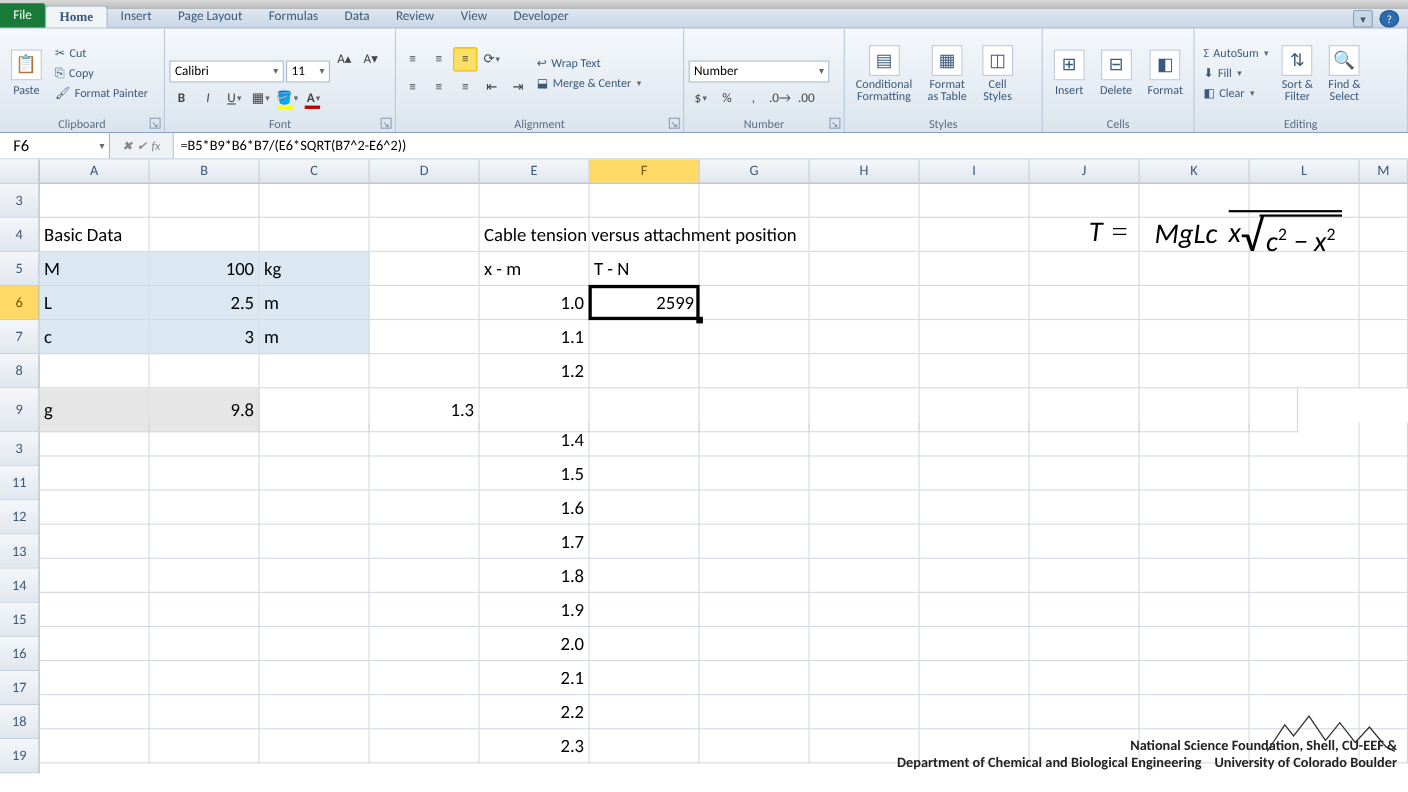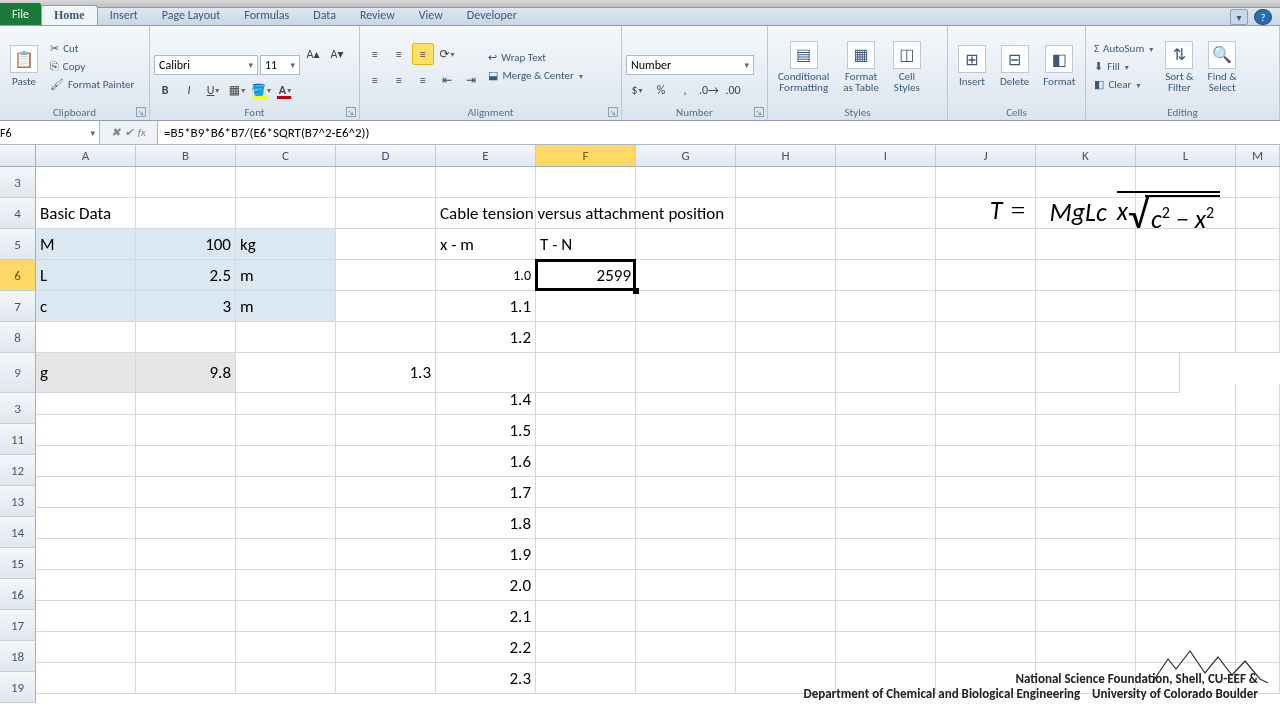--- a/index.html
+++ b/index.html
@@ -29,21 +29,21 @@
 .row { display: flex; gap: 2px; align-items: center; }
 .mini-btn { width: 22px; height: 22px; border: 1px solid transparent; display:flex; align-items:center; justify-content:center; font-size:12px; color: #444; border-radius:2px;}
 .mini-btn.hl { background:#ffe066; border-color:#e6b800;}
 .drop { font-size: 8px; color:#666; padding-left:1px;}
 .lbl-line { display: flex; align-items: center; gap: 4px; font-size: 11px; color:#3b5a7a; padding:2px 4px; white-space:nowrap;}
 .sel { height: 20px; border: 1px solid #a9b8ca; background: #fff; font-size: 12px; padding: 1px 18px 1px 4px; position: relative; display:flex; align-items:center;margin-top:22px;}
 .sel::after { content:'▾'; position:absolute; right:4px; font-size:9px; color:#666;}
 
 
 .formula-bar { height: 24px; background: #e9eef4; border-bottom: 1px solid #a9b8ca; display: flex; align-items: stretch; }
-.name-box { width: 100px; border-right: 1px solid #a9b8ca; background: #fff; display: flex; align-items: center; padding: 0 0; font-size: 12px; position:relative;}
+.name-box { width: 100px; border-right: 1px solid #a9b8ca; background: #fff; display: flex; align-items: center; padding: 0 12px; font-size: 15px; position:relative;}
 .name-box::after{content:'▾'; position:absolute; right:4px; font-size:9px; color:#666;}
 .fx-btns { width: 58px; display: flex; align-items: center; justify-content: center; gap:4px; border-right:1px solid #a9b8ca; background:#eef2f7;}
 .fx-btn{font-size:11px;color:#888;font-style:italic;}
 .formula-input { flex: 1; background: #fff; display: flex; align-items: center; padding: 0 6px; font-size: 13px; }
 
 
 .grid-wrap { position: relative; }
 .col-headers { display: flex; height: 22px; background: linear-gradient(#f4f6f9,#e1e7ef); border-bottom:1px solid #9fb0c4;}
 .corner { width: 36px; border-right: 1px solid #9fb0c4; background: linear-gradient(#f4f6f9,#e1e7ef);}
 .col-h { border-right: 1px solid #c3cedb; display:flex; align-items:center; justify-content:center; font-size:13px; color:#3b5a7a;}
@@ -68,21 +68,21 @@
 
 .formula-img { position:absolute; top: 24px; right: 60px; font-family: 'Times New Roman', serif; font-size: 26px; font-style: italic; z-index:3; }
 .formula-img .frac { display:inline-flex; flex-direction:row; align-items:center; vertical-align:middle;}
 .formula-img .num { padding: 0 10px 2px;}
 .formula-img .den { border-top: 2px solid #000; padding-top:2px; display:flex; align-items:flex-start;}
 .formula-img .sqrt-sym { font-size: 40px; font-style:normal; line-height:0.7; position:relative; top:6px;}
 .formula-img .sqrt-bar { border-top:2px solid #000; padding: 6px 6px 0; margin-left:-3px;}
 .formula-img sup { font-size: 16px; font-style:normal;}
 
 
-.footer-credit { position:absolute; bottom: 2px; right: 22px; text-align:right; z-index:4;}
+.footer-credit { position:absolute; bottom: 2px; right: 10px; text-align:right; z-index:4;}
 .footer-credit .line { font-size: 13px; font-weight:bold; color:#222;}
 .mtn { position:absolute; bottom: 18px; right:10px; width:120px; height:40px; }
 .mtn svg { width:100%; height:100%;}
 
 
 .w-a{width:100px}.w-b{width:100px}.w-c{width:100px}.w-d{width:100px}.w-e{width:100px}.w-f{width:100px}.w-g{width:100px}.w-h{width:100px}.w-i{width:100px}.w-j{width:100px}.w-k{width:100px}.w-l{width:100px}.w-m{width:44px}
 
 .sup-ms2 { font-size:15px;}
 .sup-ms2 sup{font-size:10px;}
 </style>
@@ -388,21 +388,21 @@
           <div class="cell w-k"></div>
           <div class="cell w-l"></div>
           <div class="cell w-m"></div>
         </div>
 
       <div class="cell-row">
           <div class="cell w-a hlblue" style="font-size:17px">L</div>
           <div class="cell w-b hlblue right" style="font-size:17px">2.5</div>
           <div class="cell w-c hlblue" style="font-size:17px">m</div>
           <div class="cell w-d"></div>
-          <div class="cell w-e right" style="font-size:14px">1.0</div>
+          <div class="cell w-e right" style="font-size:17px">1.0</div>
           <div class="cell w-f right" style="font-size:17px">2599</div>
           <div class="cell w-g"></div>
           <div class="cell w-h"></div>
           <div class="cell w-i"></div>
           <div class="cell w-j"></div>
           <div class="cell w-k"></div>
           <div class="cell w-l"></div>
           <div class="cell w-m"></div>
         </div>
 

